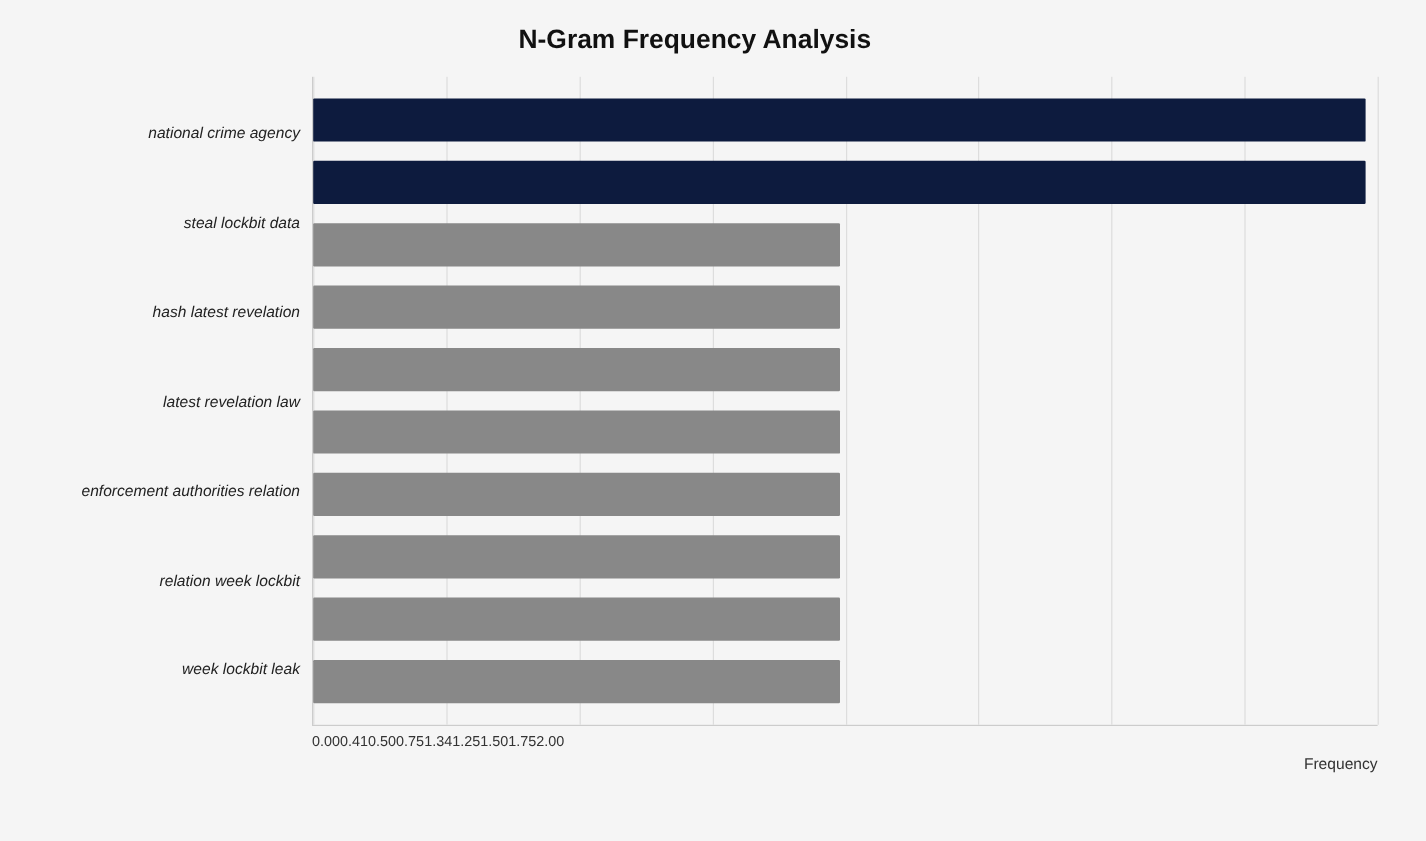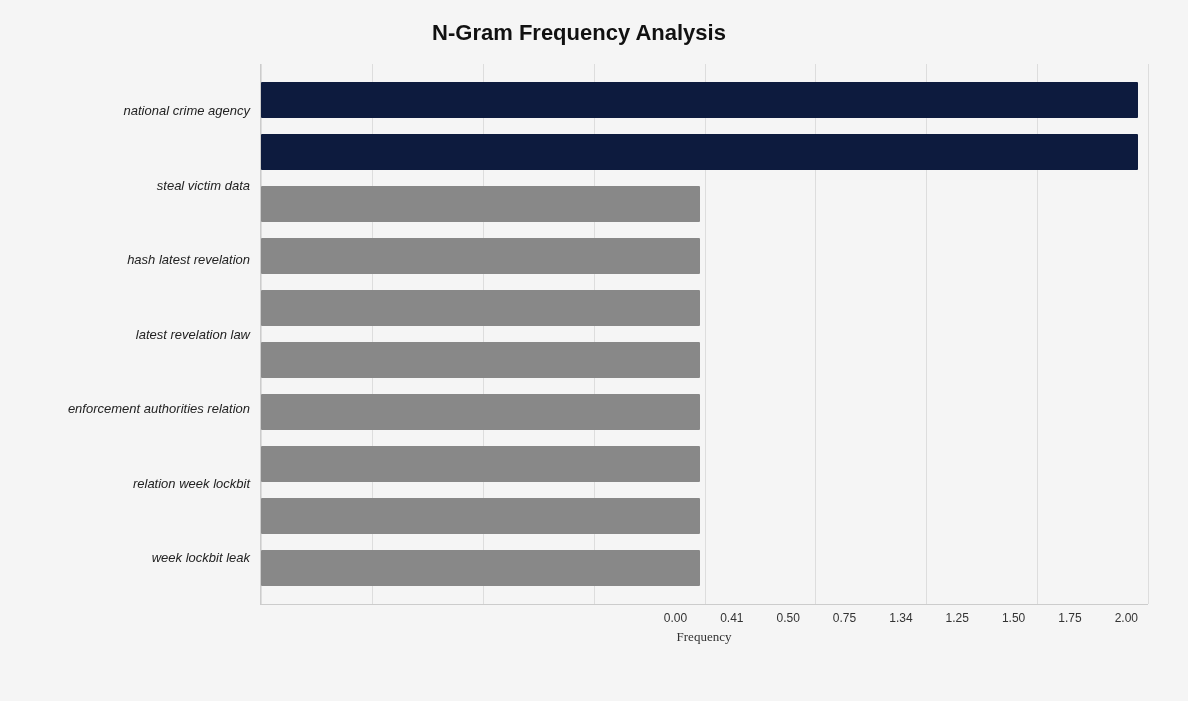--- a/index.html
+++ b/index.html
@@ -93,50 +93,48 @@
     }
     .bar-dark {
       background-color: #0d1b3e;
     }
     .bar-gray {
       background-color: #888888;
     }
     .x-axis {
       display: flex;
       flex-direction: row;
-      justify-content: flex-end;
+      justify-content: flex-start;
       margin-left: 250px;
       padding: 6px 10px 0 0;
       position: relative;
-      gap: 33px;
     }
     .x-tick {
       font-size: 12px;
       color: #333;
       text-align: center;
     }
     .x-axis-label {
-      text-align: center;
+      text-align: right;
       font-size: 13px;
       color: #333;
       margin-top: 4px;
       margin-left: 250px;
-      font-family: Liberation Serif, serif;
     }
   </style>
 </head>
 <body>
 
 <div class="chart-container">
   <div class="chart-title">N-Gram Frequency Analysis</div>
 
   <div class="chart-area">
     <div class="y-axis" id="y-axis">
         <div class="y-label">national crime agency</div>
-        <div class="y-label">steal victim data</div>
+        <div class="y-label">steal lockbit data</div>
         <div class="y-label">hash latest revelation</div>
         <div class="y-label">latest revelation law</div>
         <div class="y-label">enforcement authorities relation</div>
         <div class="y-label">relation week lockbit</div>
         <div class="y-label">week lockbit leak</div>
       </div>
     <div class="plot-area">
       <div class="grid-lines" id="grid-lines">
           <div class="grid-line" style="left: 0%;"></div>
           <div class="grid-line" style="left: 12.5%;"></div>

